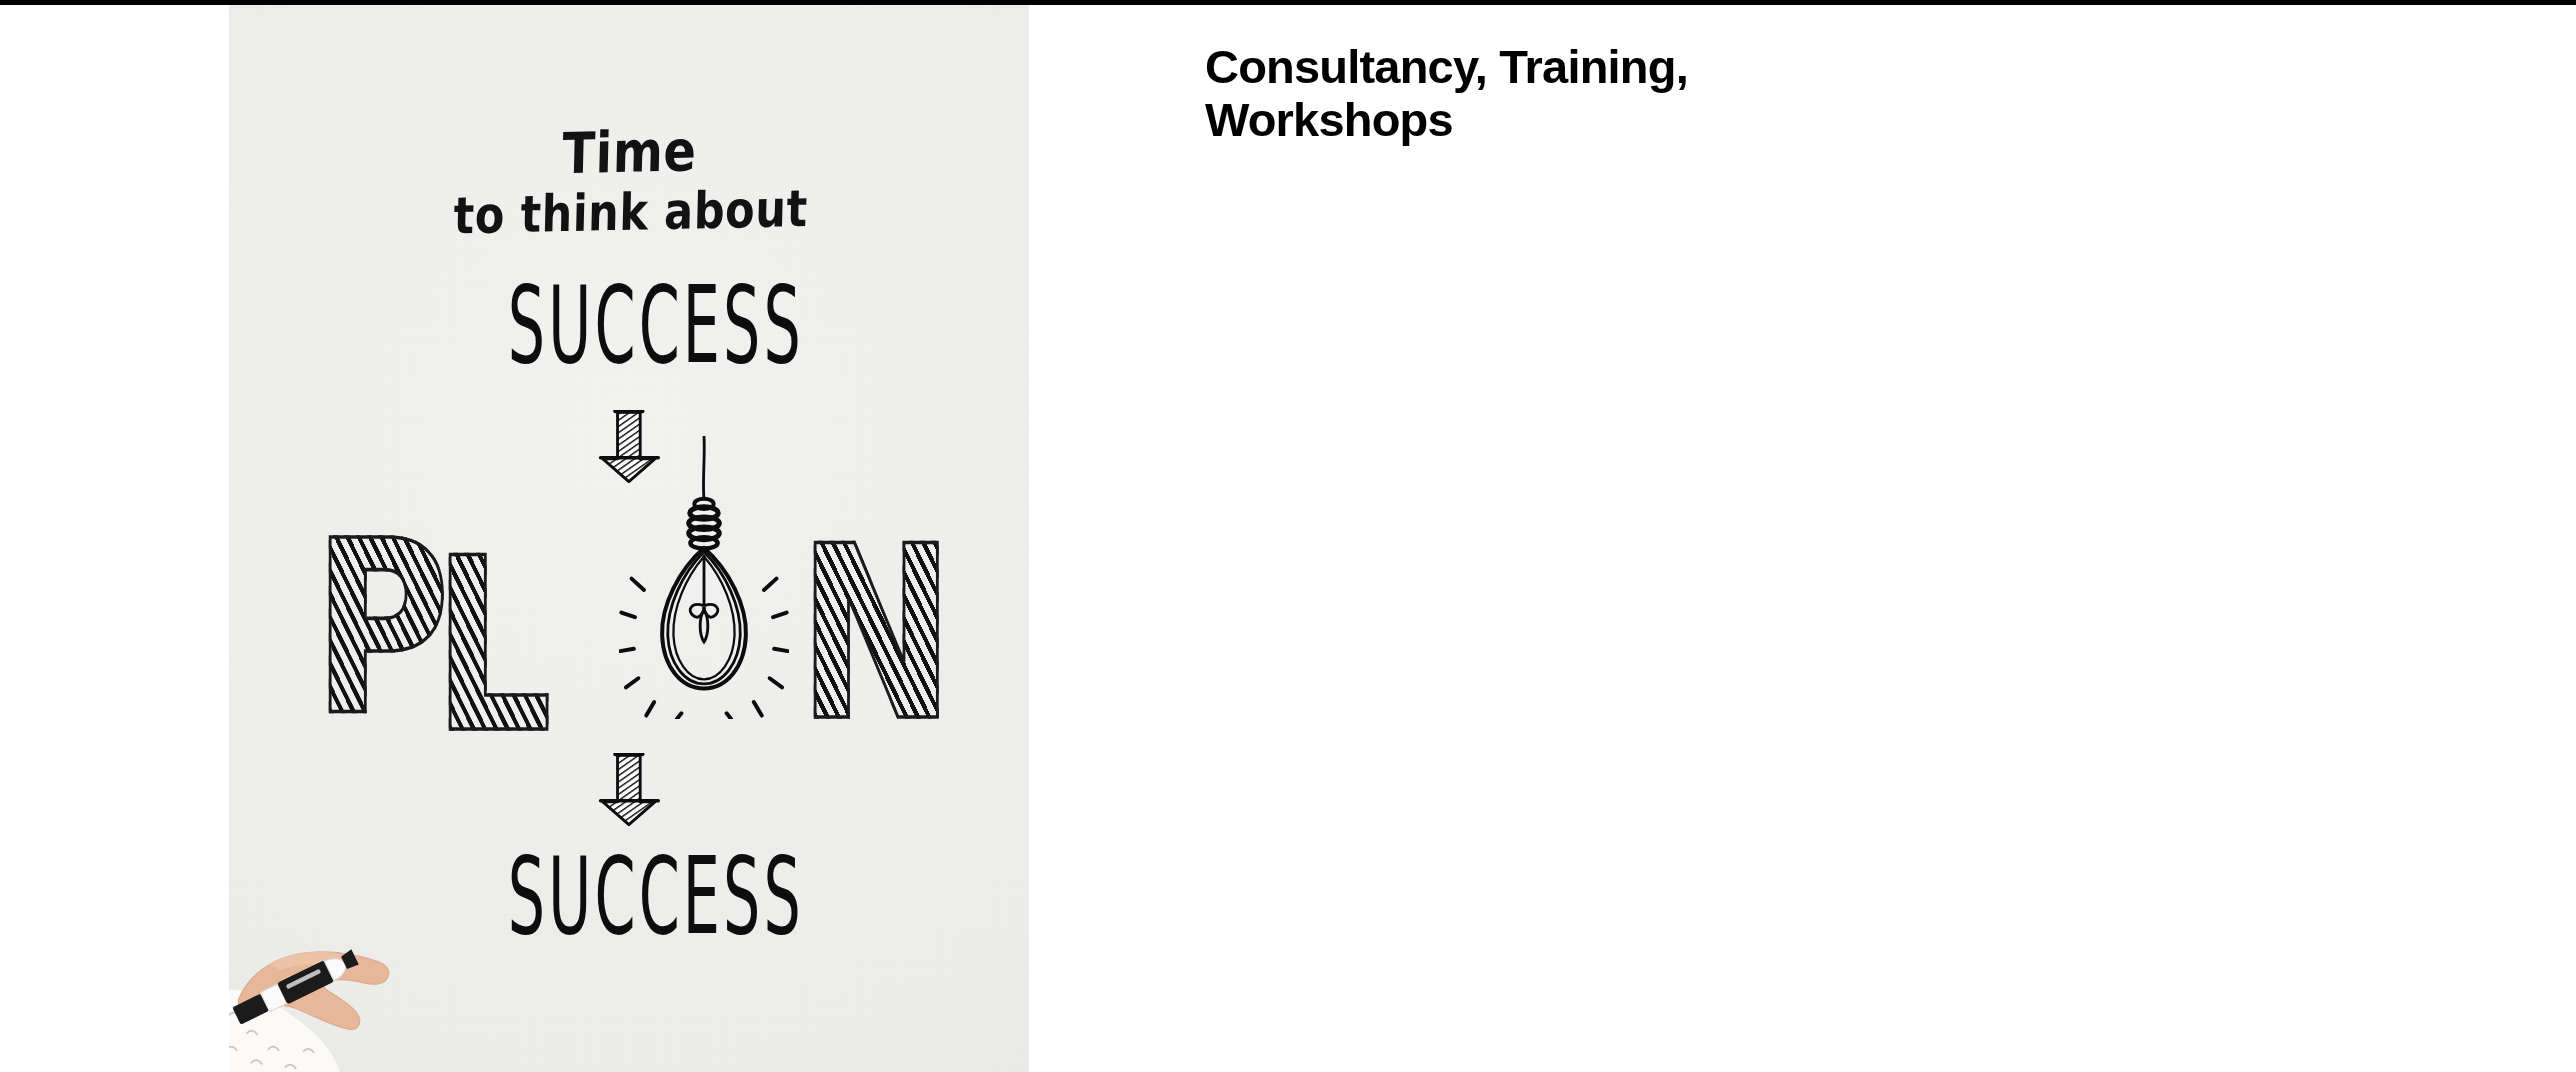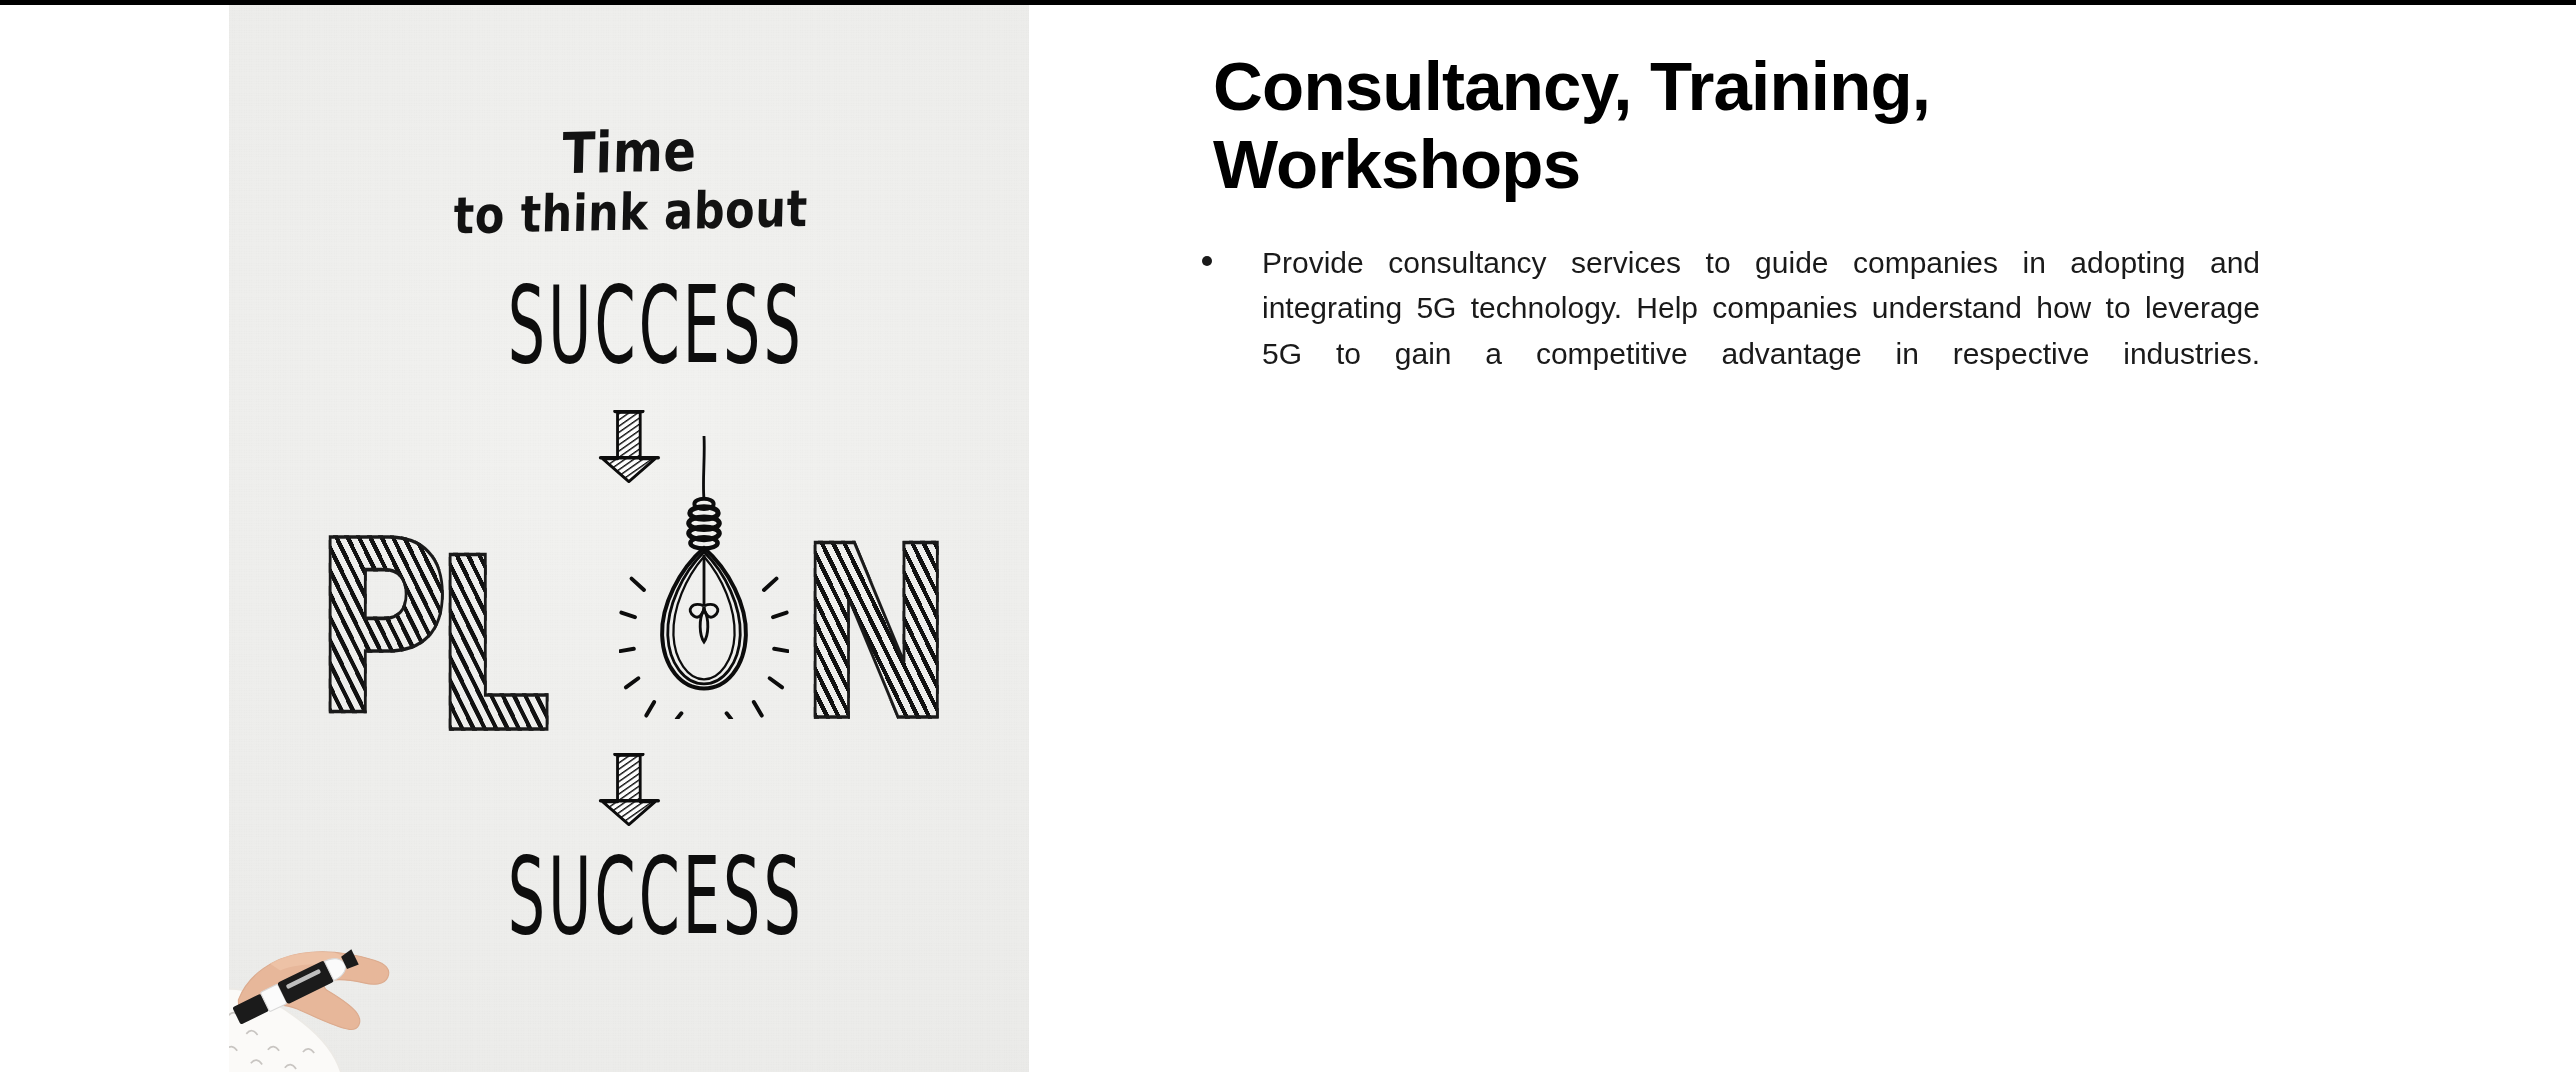--- a/index.html
+++ b/index.html
@@ -160,26 +160,26 @@
 
   
   .content {
     position: absolute;
     left: 1195px;
     top: 0;
     width: 1065px;
   }
 
   .title {
-    margin: 18px;
+    margin: 10px;
     padding-top: 29.5px;
     color: #000000;
     font-family: "Liberation Sans", sans-serif;
     font-weight: 700;
-    font-size: 69px;
+    font-size: 47px;
     line-height: 1.14;
     letter-spacing: -0.8px;
     white-space: pre-line;
   }
 
   .bullets {
     list-style: none;
     margin: 0;
     padding: 0;
     margin-top: 35px;
@@ -336,23 +336,19 @@
     </svg>
   </div>
 
   <div class="content">
 
     <h1 class="title">Consultancy, Training,
 Workshops</h1>
 
     <ul class="bullets">
 
-      <li class="bullet">
-        <span class="dot"></span>
-        <span class="txt">Provide consultancy services to guide companies in adopting and integrating 5G technology. Help companies understand how to leverage 5G to gain a competitive advantage in respective industries.</span>
-      </li>
 
 
     </ul>
   </div>
 
 </div>
 
 
 </body></html>

